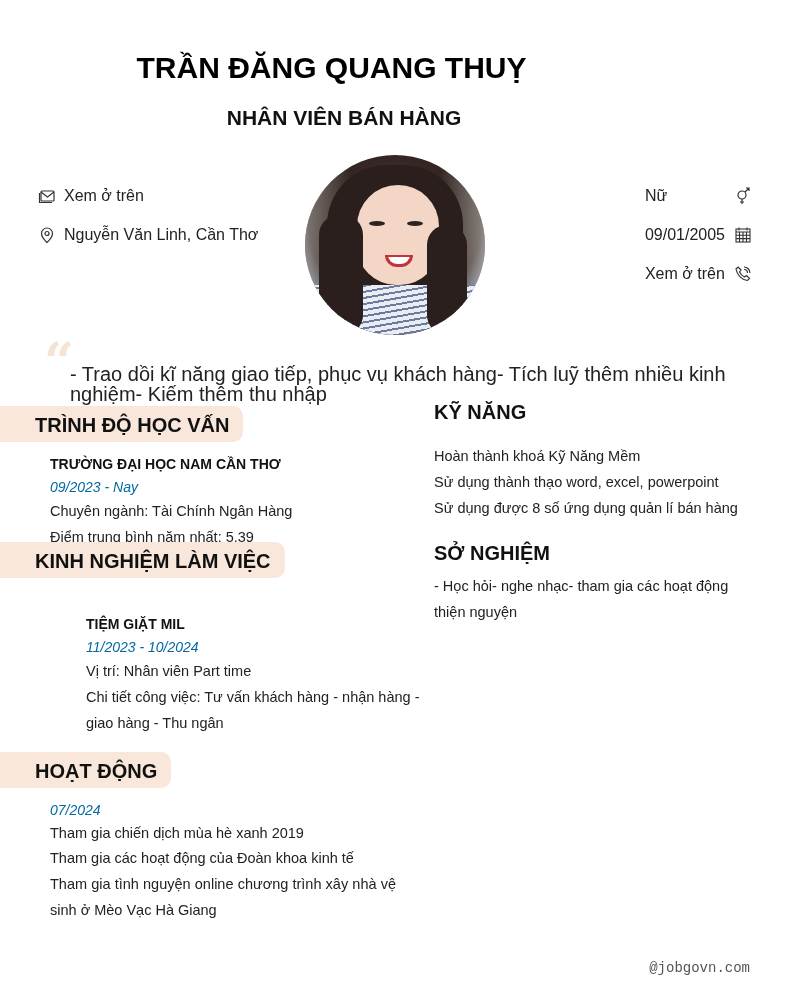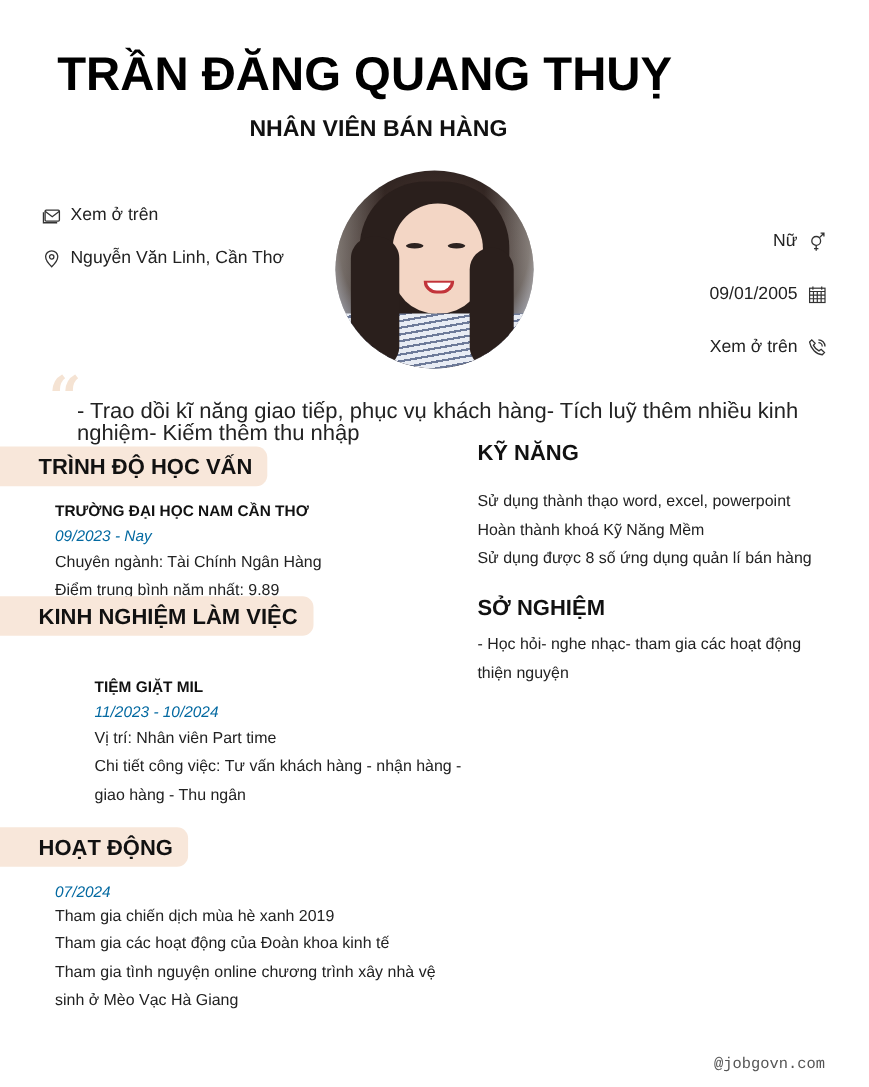--- a/index.html
+++ b/index.html
@@ -1,32 +1,32 @@
 <!DOCTYPE html>
 <html><head>
   <meta charset="utf-8">
   <style>
     * { box-sizing: border-box; margin: 0; padding: 0; }
     html, body { width: 790px; height: 988px; background: #ffffff; overflow: hidden; }
     body { font-family: "Liberation Sans", "DejaVu Sans", sans-serif; color: #111; position: relative; }
 
     .name {
       position: absolute; top: 40px; left: 0; width: 663px; text-align: center;
-      font-size: 43px; font-weight: bold; letter-spacing: 0px; color: #000;
+      font-size: 30px; font-weight: bold; letter-spacing: 0px; color: #000;
       line-height: 56px;
     }
     .job-title {
       position: absolute; top: 104px; left: 0; width: 688px; text-align: center;
       font-size: 21px; font-weight: bold; color: #111; line-height: 28px;
     }
 
     .contact-left { position: absolute; left: 38px; top: 184px; }
     .contact-right { position: absolute; right: 38px; top: 184px; text-align: right; }
     .contact-row { display: flex; align-items: center; height: 24px; margin-bottom: 15px; font-size: 16px; color: #222; }
-    .contact-right .contact-row { justify-content: flex-end; margin-bottom: 15px; margin-top: 24px; }
+    .contact-right .contact-row { justify-content: space-between; margin-bottom: 15px; }
     .contact-left .contact-row .icon { margin-right: 8px; }
     .contact-right .contact-row .icon { margin-left: 9px; }
     .icon { width: 18px; height: 18px; display: inline-flex; align-items: center; justify-content: center; }
     .icon svg { width: 18px; height: 18px; }
 
     .avatar {
       position: absolute; left: 305px; top: 155px; width: 180px; height: 180px;
       border-radius: 50%; overflow: hidden;
       background: radial-gradient(circle at 50% 38%, #f4d9c8 0%, #e9c4ae 22%, #3a2b27 36%, #2b211e 60%, #7d8aa8 78%, #b9c2d6 100%);
     }
@@ -132,43 +132,43 @@
 </div>
 
 <div class="quote-mark">“</div>
 <div class="objective">- Trao dồi kĩ năng giao tiếp, phục vụ khách hàng- Tích luỹ thêm nhiều kinh nghiệm- Kiếm thêm thu nhập</div>
 
 <div class="section-head" style="top:406px;">TRÌNH ĐỘ HỌC VẤN</div>
 <div class="entry" style="top:452px;">
   <div class="org">TRƯỜNG ĐẠI HỌC NAM CẦN THƠ</div>
   <div class="date">09/2023 - Nay</div>
   <div class="line">Chuyên ngành: Tài Chính Ngân Hàng</div>
-  <div class="line">Điểm trung bình năm nhất: 9.89</div>
+  <div class="line">Điểm trung bình năm nhất: 5.39</div>
 </div>
 
 <div class="section-head" style="top:542px;">KINH NGHIỆM LÀM VIỆC</div>
 <div class="entry" style="top:612px;margin-left:36px;">
   <div class="org">TIỆM GIẶT MIL</div>
   <div class="date">11/2023 - 10/2024</div>
   <div class="line">Vị trí: Nhân viên Part time</div>
   <div class="line">Chi tiết công việc: Tư vấn khách hàng - nhận hàng - giao hàng - Thu ngân</div>
 </div>
 
 <div class="section-head" style="top:752px;">HOẠT ĐỘNG</div>
 <div class="entry" style="top:799px;">
   <div class="date">07/2024</div>
   <div class="line" style="line-height:25px;">Tham gia chiến dịch mùa hè xanh 2019</div>
   <div class="line" style="line-height:25px;">Tham gia các hoạt động của Đoàn khoa kinh tế</div>
   <div class="line justify">Tham gia tình nguyện online chương trình xây nhà vệ sinh ở Mèo Vạc Hà Giang</div>
 </div>
 
 <div class="right-head" style="top:397px;">KỸ NĂNG</div>
 <div class="right-list" style="top:443px;">
+  <div class="line">Hoàn thành khoá Kỹ Năng Mềm</div>
   <div class="line">Sử dụng thành thạo word, excel, powerpoint</div>
-  <div class="line">Hoàn thành khoá Kỹ Năng Mềm</div>
   <div class="line">Sử dụng được 8 số ứng dụng quản lí bán hàng</div>
 </div>
 
 <div class="right-head" style="top:538px;">SỞ NGHIỆM</div>
 <div class="right-list" style="top:573px;">
   <div class="line">- Học hỏi- nghe nhạc- tham gia các hoạt động thiện nguyện</div>
 </div>
 
 <div class="footer">@jobgovn.com</div>
 

